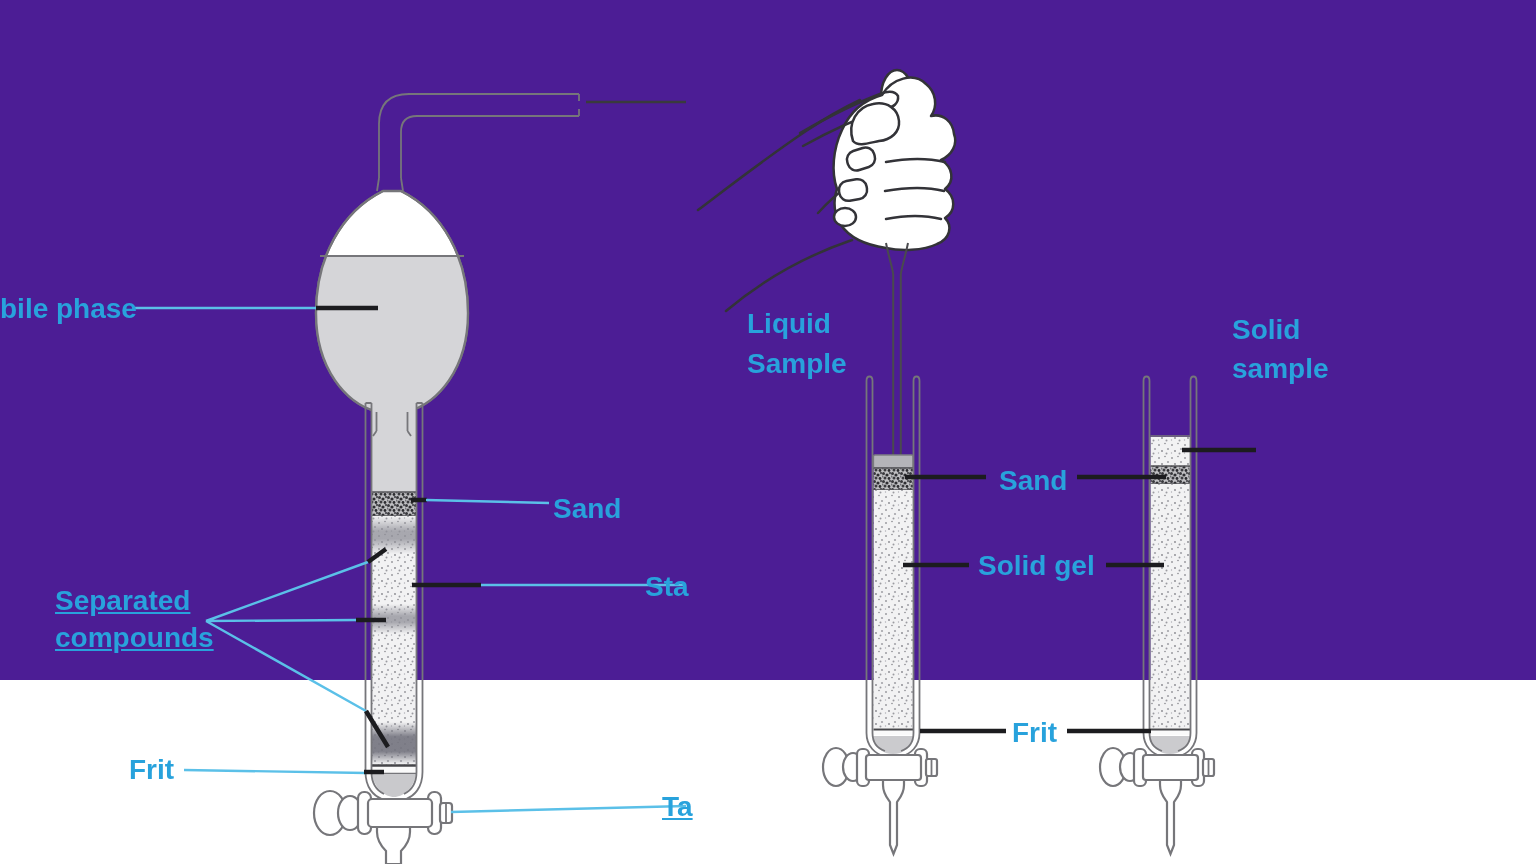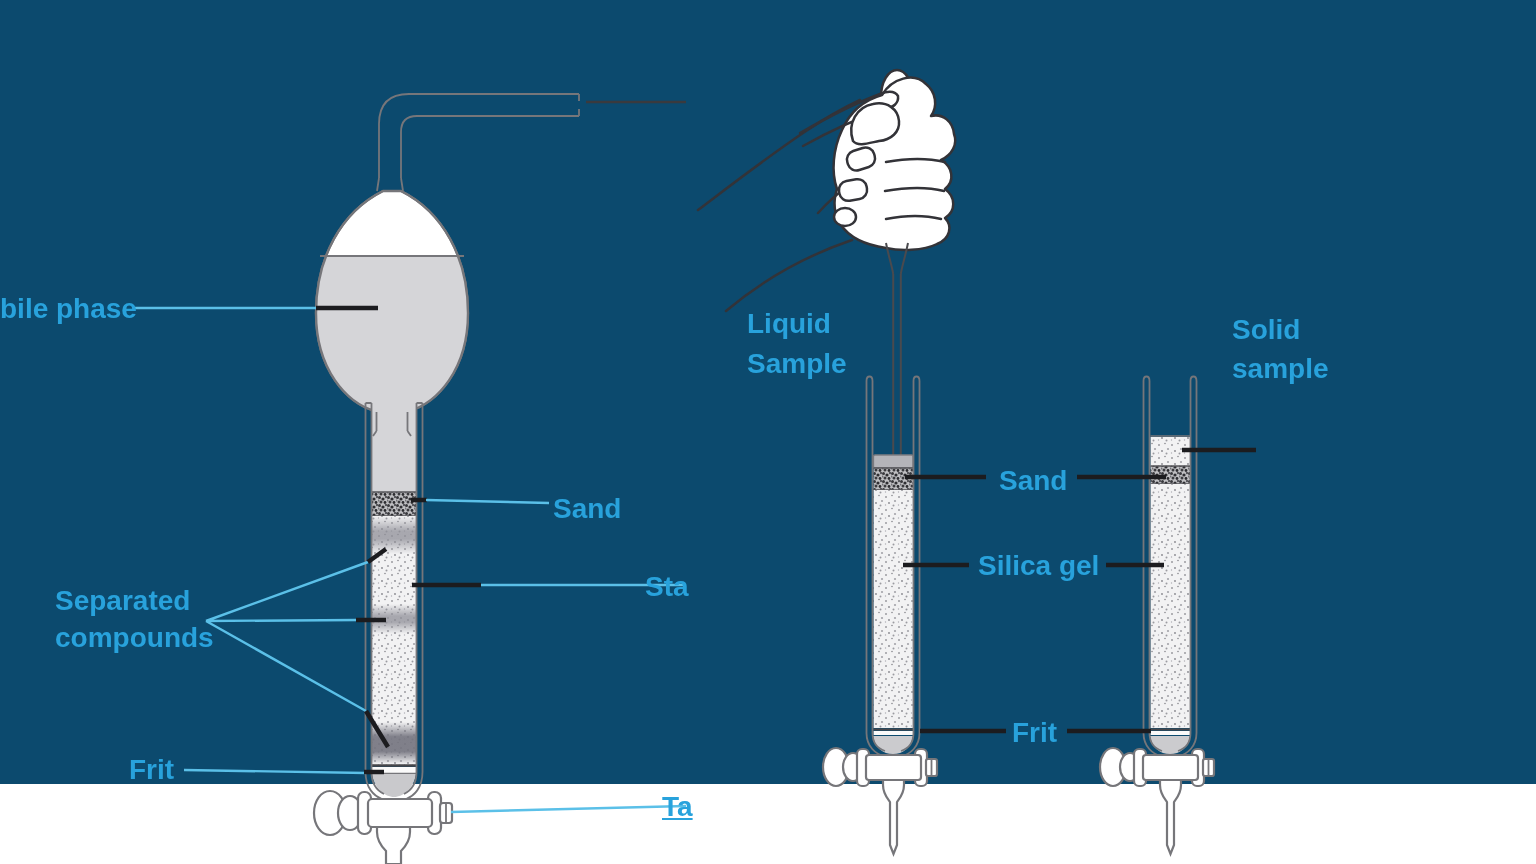--- a/index.html
+++ b/index.html
@@ -1,18 +1,18 @@
 <!DOCTYPE html>
 <html style="--c-label: #28a2dc; --c-pointer: #5bc0e8; --c-line: #1c1c1f; --c-liquid: #d5d5d8;"><head>
 <meta charset="utf-8">
 <style>
   html,body{margin:0;padding:0;background:#ffffff;}
   body{width:1536px;height:864px;overflow:hidden;position:relative;
        font-family:"Liberation Sans",sans-serif;}
-  .canvas{position:absolute;inset:0;width:1536px;height:784px;background:#0c4a6e;}
+  .canvas{position:absolute;inset:0;width:1536px;height:680px;background:#4c1d95;}
   svg.art{position:absolute;left:0;top:0;}
   .label{
     position:absolute;
     font-family:"Liberation Sans",sans-serif;
     font-weight:bold;
     font-size:28px;
     line-height:34px;
     color:var(--c-label,#28a2dc);
     white-space:normal;
   }
@@ -217,32 +217,32 @@
         <path class="pointer-black" d="M920,731 L1006,731 M1067,731 L1151,731"></path>
         <path class="pointer-black" d="M1182,450 L1256,450"></path>
       </g>
     </g>
   </svg>
 
   <div class="label" style="left:0px;top:292px;">bile phase</div>
 
   <div class="label" style="left:553px;top:492px;">Sand</div>
 
-  <div class="label lh37" style="left:55px;top:582px;width:165px;">Separated compounds</div>
+  <div class="label lh37" style="left:55px;top:582px;width:165px;text-decoration:underline;">Separated compounds</div>
 
   <div class="label" style="left:129px;top:753px;">Frit</div>
 
   <div class="label" style="left:645px;top:570px;">Sta</div>
 
   <div class="label" style="left:662px;top:790px;text-decoration:underline;">Ta</div>
 
   <div class="label lh39" style="left:1232px;top:310px;width:125px;">Solid sample</div>
 
   <div class="label lh40" style="left:747px;top:304px;width:115px;">Liquid Sample</div>
 
   <div class="label" style="left:999px;top:464px;">Sand</div>
 
-  <div class="label" style="left:978px;top:549px;">Silica gel</div>
+  <div class="label" style="left:978px;top:549px;">Solid gel</div>
 
   <div class="label" style="left:1012px;top:716px;">Frit</div>
 
 
 </div>
 
 </body></html>

